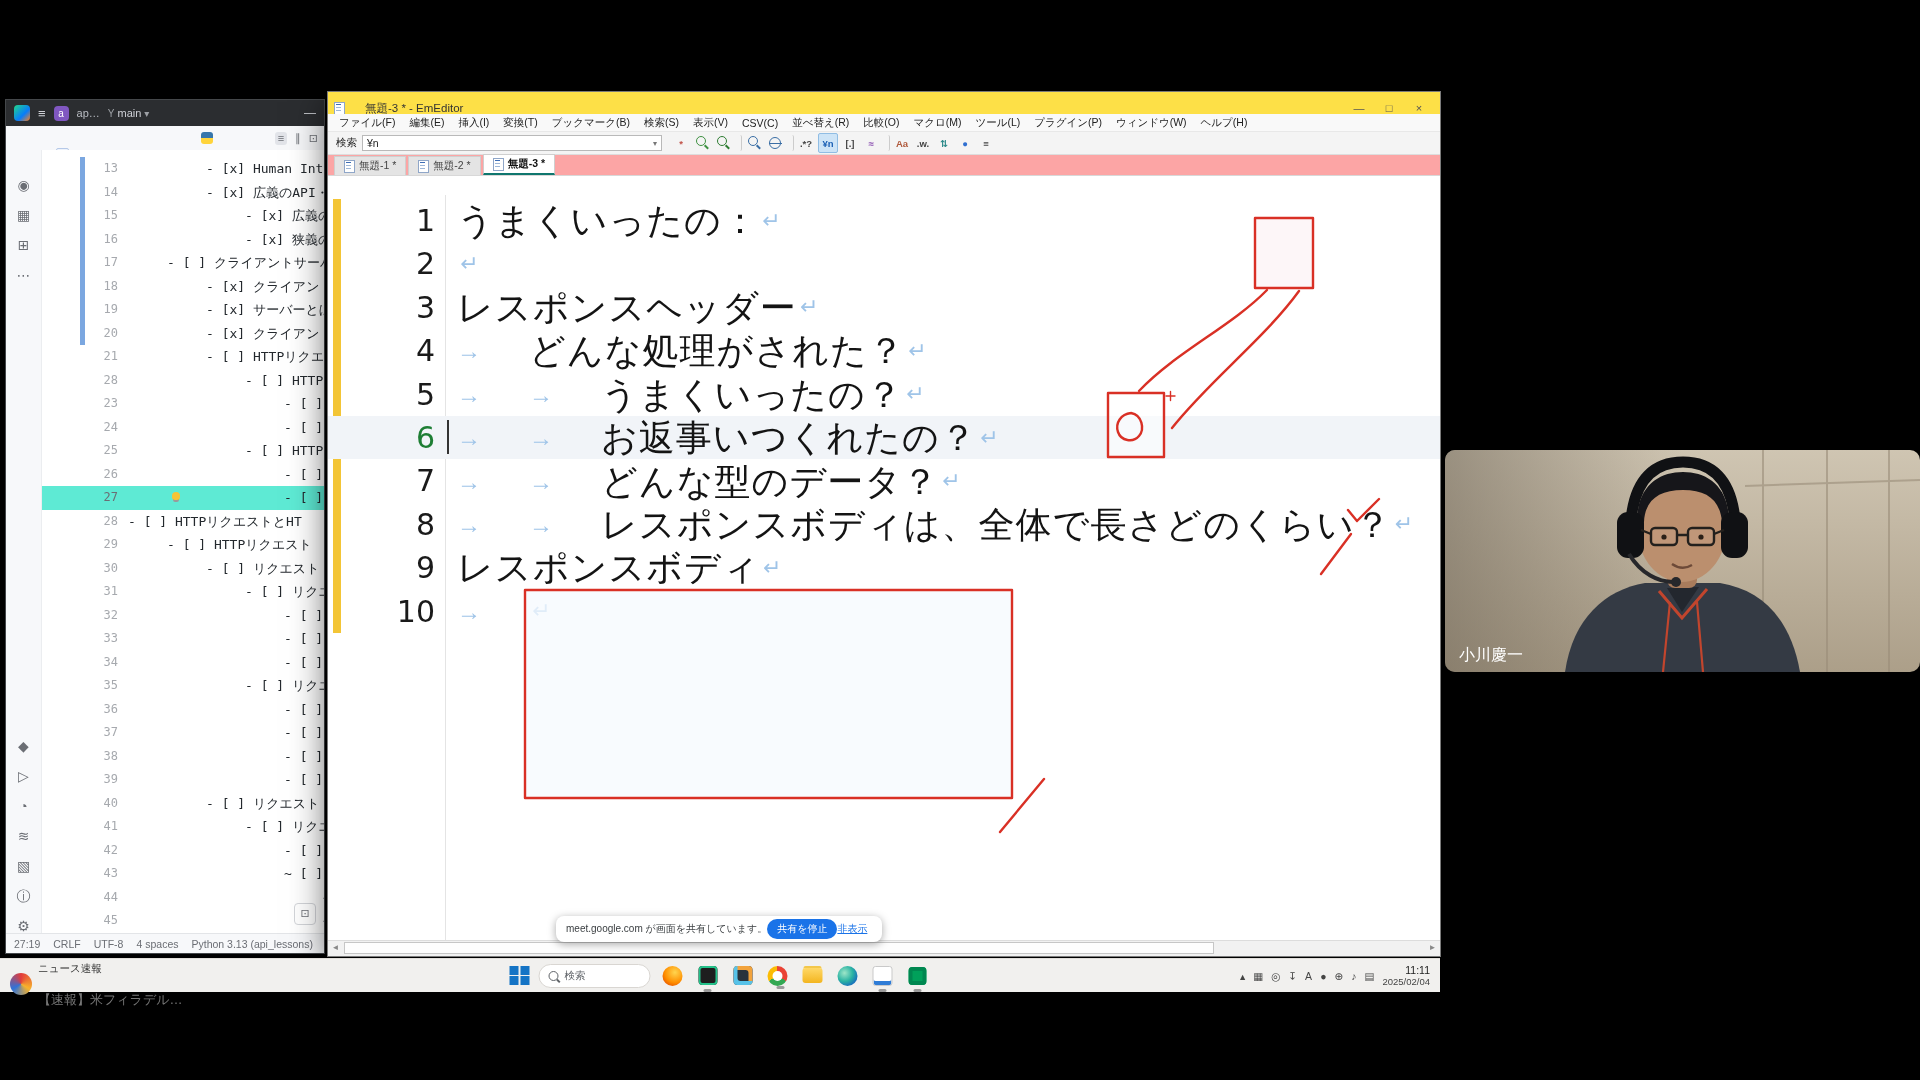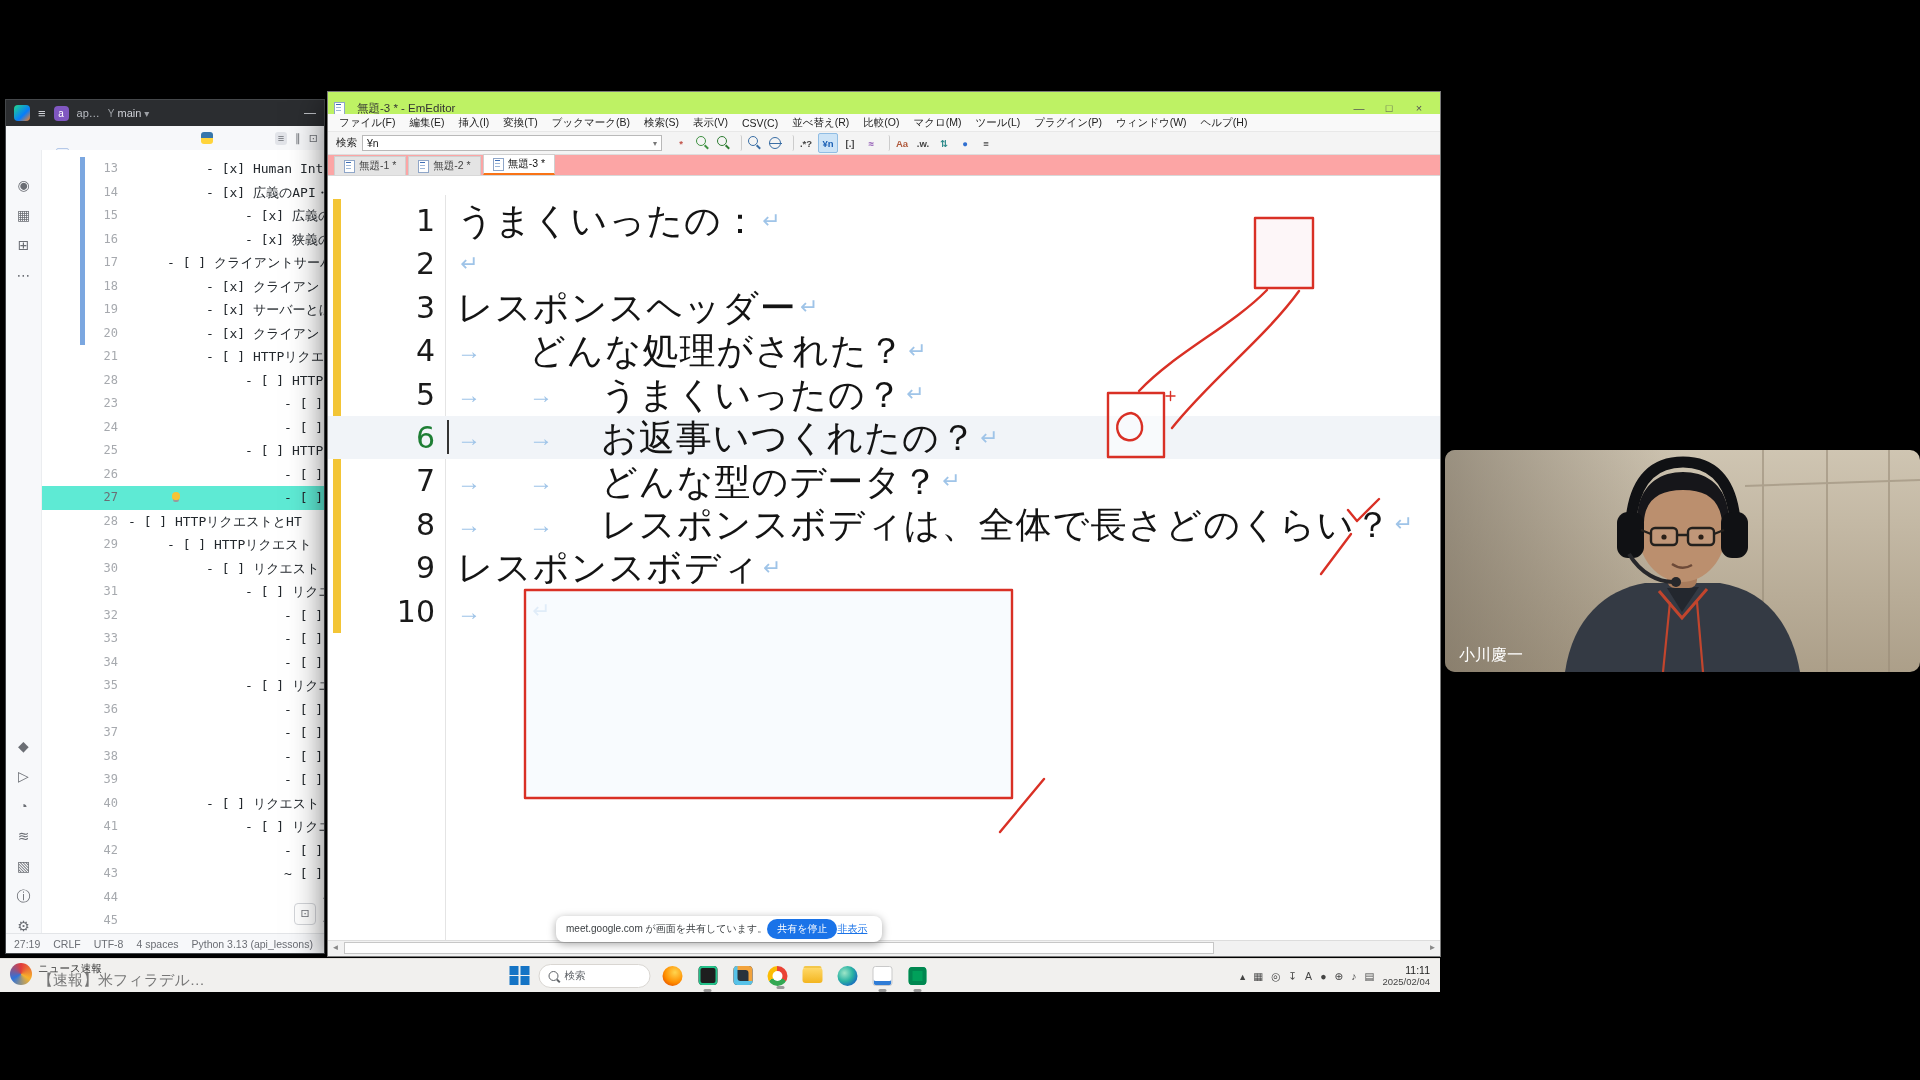--- a/index.html
+++ b/index.html
@@ -39,21 +39,21 @@
   .ptext{position:absolute;left:86px;font-size:13px;color:#24292e;line-height:23.5px;white-space:pre;}
   .pbulb{display:none;}
   .prow.cur .pbulb{display:block;position:absolute;left:130px;top:6px;width:8px;height:8px;border-radius:50% 50% 40% 40%;background:#f6c436;box-shadow:0 3px 0 -1px #9a9a9a;}
   .pc-status{position:absolute;left:0;bottom:0;right:0;height:20px;background:#f7f8fa;border-top:1px solid #e3e5e8;display:flex;align-items:center;gap:13px;padding:0 8px;box-sizing:border-box;}
   .pc-status span{font-size:10.5px;color:#6b6e74;white-space:nowrap;}
   .pc-float{position:absolute;right:8px;bottom:28px;width:20px;height:20px;border:1px solid #d3d5d9;border-radius:4px;background:#fff;color:#6b6e74;font-size:11px;text-align:center;line-height:19px;}
 
   
   #emeditor{left:328px;top:92px;width:1112px;height:864px;background:#fff;
             box-shadow:0 0 0 1px #7b7b7b,0 10px 34px rgba(0,0,0,.65);overflow:hidden;}
-  .em-title{position:absolute;left:0;top:0;right:0;height:22px;background:#bef264;display:flex;align-items:center;padding:16px 6px;gap:12px;box-sizing:border-box;}
+  .em-title{position:absolute;left:0;top:0;right:0;height:22px;background:#fde047;display:flex;align-items:center;padding:16px 6px;gap:20px;box-sizing:border-box;}
   .em-title-label{font-size:11.5px;color:#333;}
   .em-controls{margin-left:auto;display:flex;}
   .em-controls span{width:30px;text-align:center;color:#555;font-size:11px;}
   .em-menu{position:absolute;left:0;top:22px;right:0;height:17px;background:#f9f9f9;display:flex;align-items:center;padding-left:4px;}
   .mi{font-size:10.5px;color:#222;padding:0 7px;}
   .em-toolbar{position:absolute;left:0;top:39px;right:0;height:24px;background:#f4f4f4;border-top:1px solid #e8e8e8;border-bottom:1px solid #ddd;display:flex;align-items:center;padding:0 8px;box-sizing:border-box;}
   .find-label{font-size:10.5px;color:#222;margin-right:5px;}
   .find-box{width:300px;height:16px;background:#fff;border:1px solid #b9b9b9;font-size:10.5px;color:#222;display:flex;align-items:center;padding:0 4px;box-sizing:border-box;}
   .find-box .val{flex:1;}
   .find-box .dd{color:#777;font-size:8px;}
@@ -63,21 +63,21 @@
   .t-sep{width:6px;height:16px;border-right:1px solid #ccc;min-width:0;}
   .t-mag{position:relative;}
   .t-mag::before{content:'';width:8px;height:8px;border:1.8px solid currentColor;border-radius:50%;position:absolute;left:3px;top:2px;}
   .t-mag::after{content:'';width:5px;height:1.8px;background:currentColor;position:absolute;left:11px;top:12px;transform:rotate(45deg);}
   .t-green{color:#3f9142;} .t-green2{color:#2e7d32;} .t-blue{color:#3a6ea5;}
   .t-globe{position:relative;color:#3a6ea5;}
   .t-globe::before{content:'';width:10px;height:10px;border:1.6px solid currentColor;border-radius:50%;}
   .t-globe::after{content:'';position:absolute;width:13px;height:1.5px;background:currentColor;top:8.5px;left:2.5px;}
   .em-tabs{position:absolute;left:0;top:63px;right:0;height:20px;background:#fca5a5;border-bottom:1px solid #d8d8d8;display:flex;align-items:flex-end;padding-left:6px;gap:2px;}
   .etab-btn{height:18px;display:flex;align-items:center;gap:4px;padding:0 9px;font-size:10.5px;color:#444;background:#e4e4e4;border:1px solid #cfcfcf;border-bottom:none;}
-  .etab-btn.active{background:#fff;color:#111;border-bottom:2px solid #f97316;}
+  .etab-btn.active{background:#fff;color:#111;border-bottom:2px solid #0f766e;font-weight:bold;}
   .doc-ico{width:9px;height:11px;background:#fff;border:1px solid #8fa6c8;position:relative;}
   .doc-ico::before{content:'';position:absolute;left:1px;top:1px;width:5px;height:1.5px;background:#3d6db5;box-shadow:0 3px 0 #9db7d8,0 6px 0 #9db7d8;}
   .em-ruler{position:absolute;left:0;top:83px;right:0;height:20px;background:#f0f0f0;border-bottom:1px solid #c9c9c9;}
   .rulbox{position:absolute;left:127px;top:3px;width:15px;height:13px;background:#2e7d4f;}
   .ticks{position:absolute;left:129px;right:0;bottom:1px;height:5px;background:repeating-linear-gradient(to right,#9a9a9a 0 1px,transparent 1px 18px);}
   .ticks2{position:absolute;left:129px;right:0;bottom:1px;height:10px;background:repeating-linear-gradient(to right,#7a7a7a 0 1px,transparent 1px 90px);}
   .rnum{position:absolute;top:2px;font-size:11px;color:#333;letter-spacing:4px;}
   .em-body{position:absolute;left:0;top:103px;right:0;bottom:15px;background:#fff;overflow:hidden;}
   .em-body::before{content:'';position:absolute;left:117px;top:0;bottom:0;width:1px;background:#e4e4e4;}
   .ychange{position:absolute;left:5px;top:4px;width:8px;height:434px;background:#f3c536;}
@@ -99,21 +99,21 @@
   #meetbar{left:556px;top:916px;width:326px;height:26px;background:#fff;border-radius:8px;box-shadow:0 2px 8px rgba(0,0,0,.35);display:flex;align-items:center;padding:0 10px;box-sizing:border-box;z-index:30;}
   #meetbar .txt{font-size:10px;color:#3c4043;white-space:nowrap;}
   #meetbar .stop{background:#1a73e8;color:#fff;font-size:10px;border-radius:10px;padding:3px 10px;white-space:nowrap;}
   #meetbar .hide{color:#1a73e8;font-size:10px;text-decoration:underline;white-space:nowrap;}
 
   
   #taskbar{left:0;top:958px;width:1440px;height:33px;background:#f1f0ee;border-top:1px solid #e0ddd9;z-index:20;}
   .news{position:absolute;left:10px;top:3px;display:flex;gap:6px;align-items:center;}
   .news-ico{width:22px;height:22px;border-radius:50%;background:conic-gradient(#e23b3b,#f7b32b,#2f72d9,#e23b3b);}
   .news-t1{font-size:10.5px;color:#333;line-height:12px;}
-  .news-t2{font-size:15px;color:#777;line-height:11px;}
+  .news-t2{font-size:13px;color:#777;line-height:11px;margin-top:20px;}
   .tb-center{position:absolute;left:50%;top:0;height:33px;transform:translateX(-50%);display:flex;align-items:center;gap:9px;}
   .ic-start{width:20px;height:20px;display:grid;grid-template-columns:9px 9px;grid-gap:1.5px;place-content:center;}
   .ic-start i{width:9px;height:9px;background:#1574c5;}
   .searchpill{width:112px;height:24px;background:#fff;border:1px solid #d9d6d2;border-radius:12px;display:flex;align-items:center;gap:6px;padding:0 9px;box-sizing:border-box;}
   .mag-css{width:8px;height:8px;border:1.6px solid #5f6368;border-radius:50%;position:relative;flex:none;}
   .mag-css::after{content:'';position:absolute;left:7px;top:8px;width:4px;height:1.6px;background:#5f6368;transform:rotate(45deg);}
   .searchpill .ph{font-size:10.5px;color:#5f6368;}
   .tb-app{width:26px;height:26px;border-radius:5px;position:relative;display:flex;align-items:center;justify-content:center;}
   .tb-app.open::after{content:'';position:absolute;bottom:-3px;left:9px;width:8px;height:3px;border-radius:2px;background:#9b9b9b;}
   .a-firefox::before{content:'';width:20px;height:20px;border-radius:50%;background:radial-gradient(circle at 62% 32%,#ffd54f,#ff8f00 55%,#e65100 85%);}

